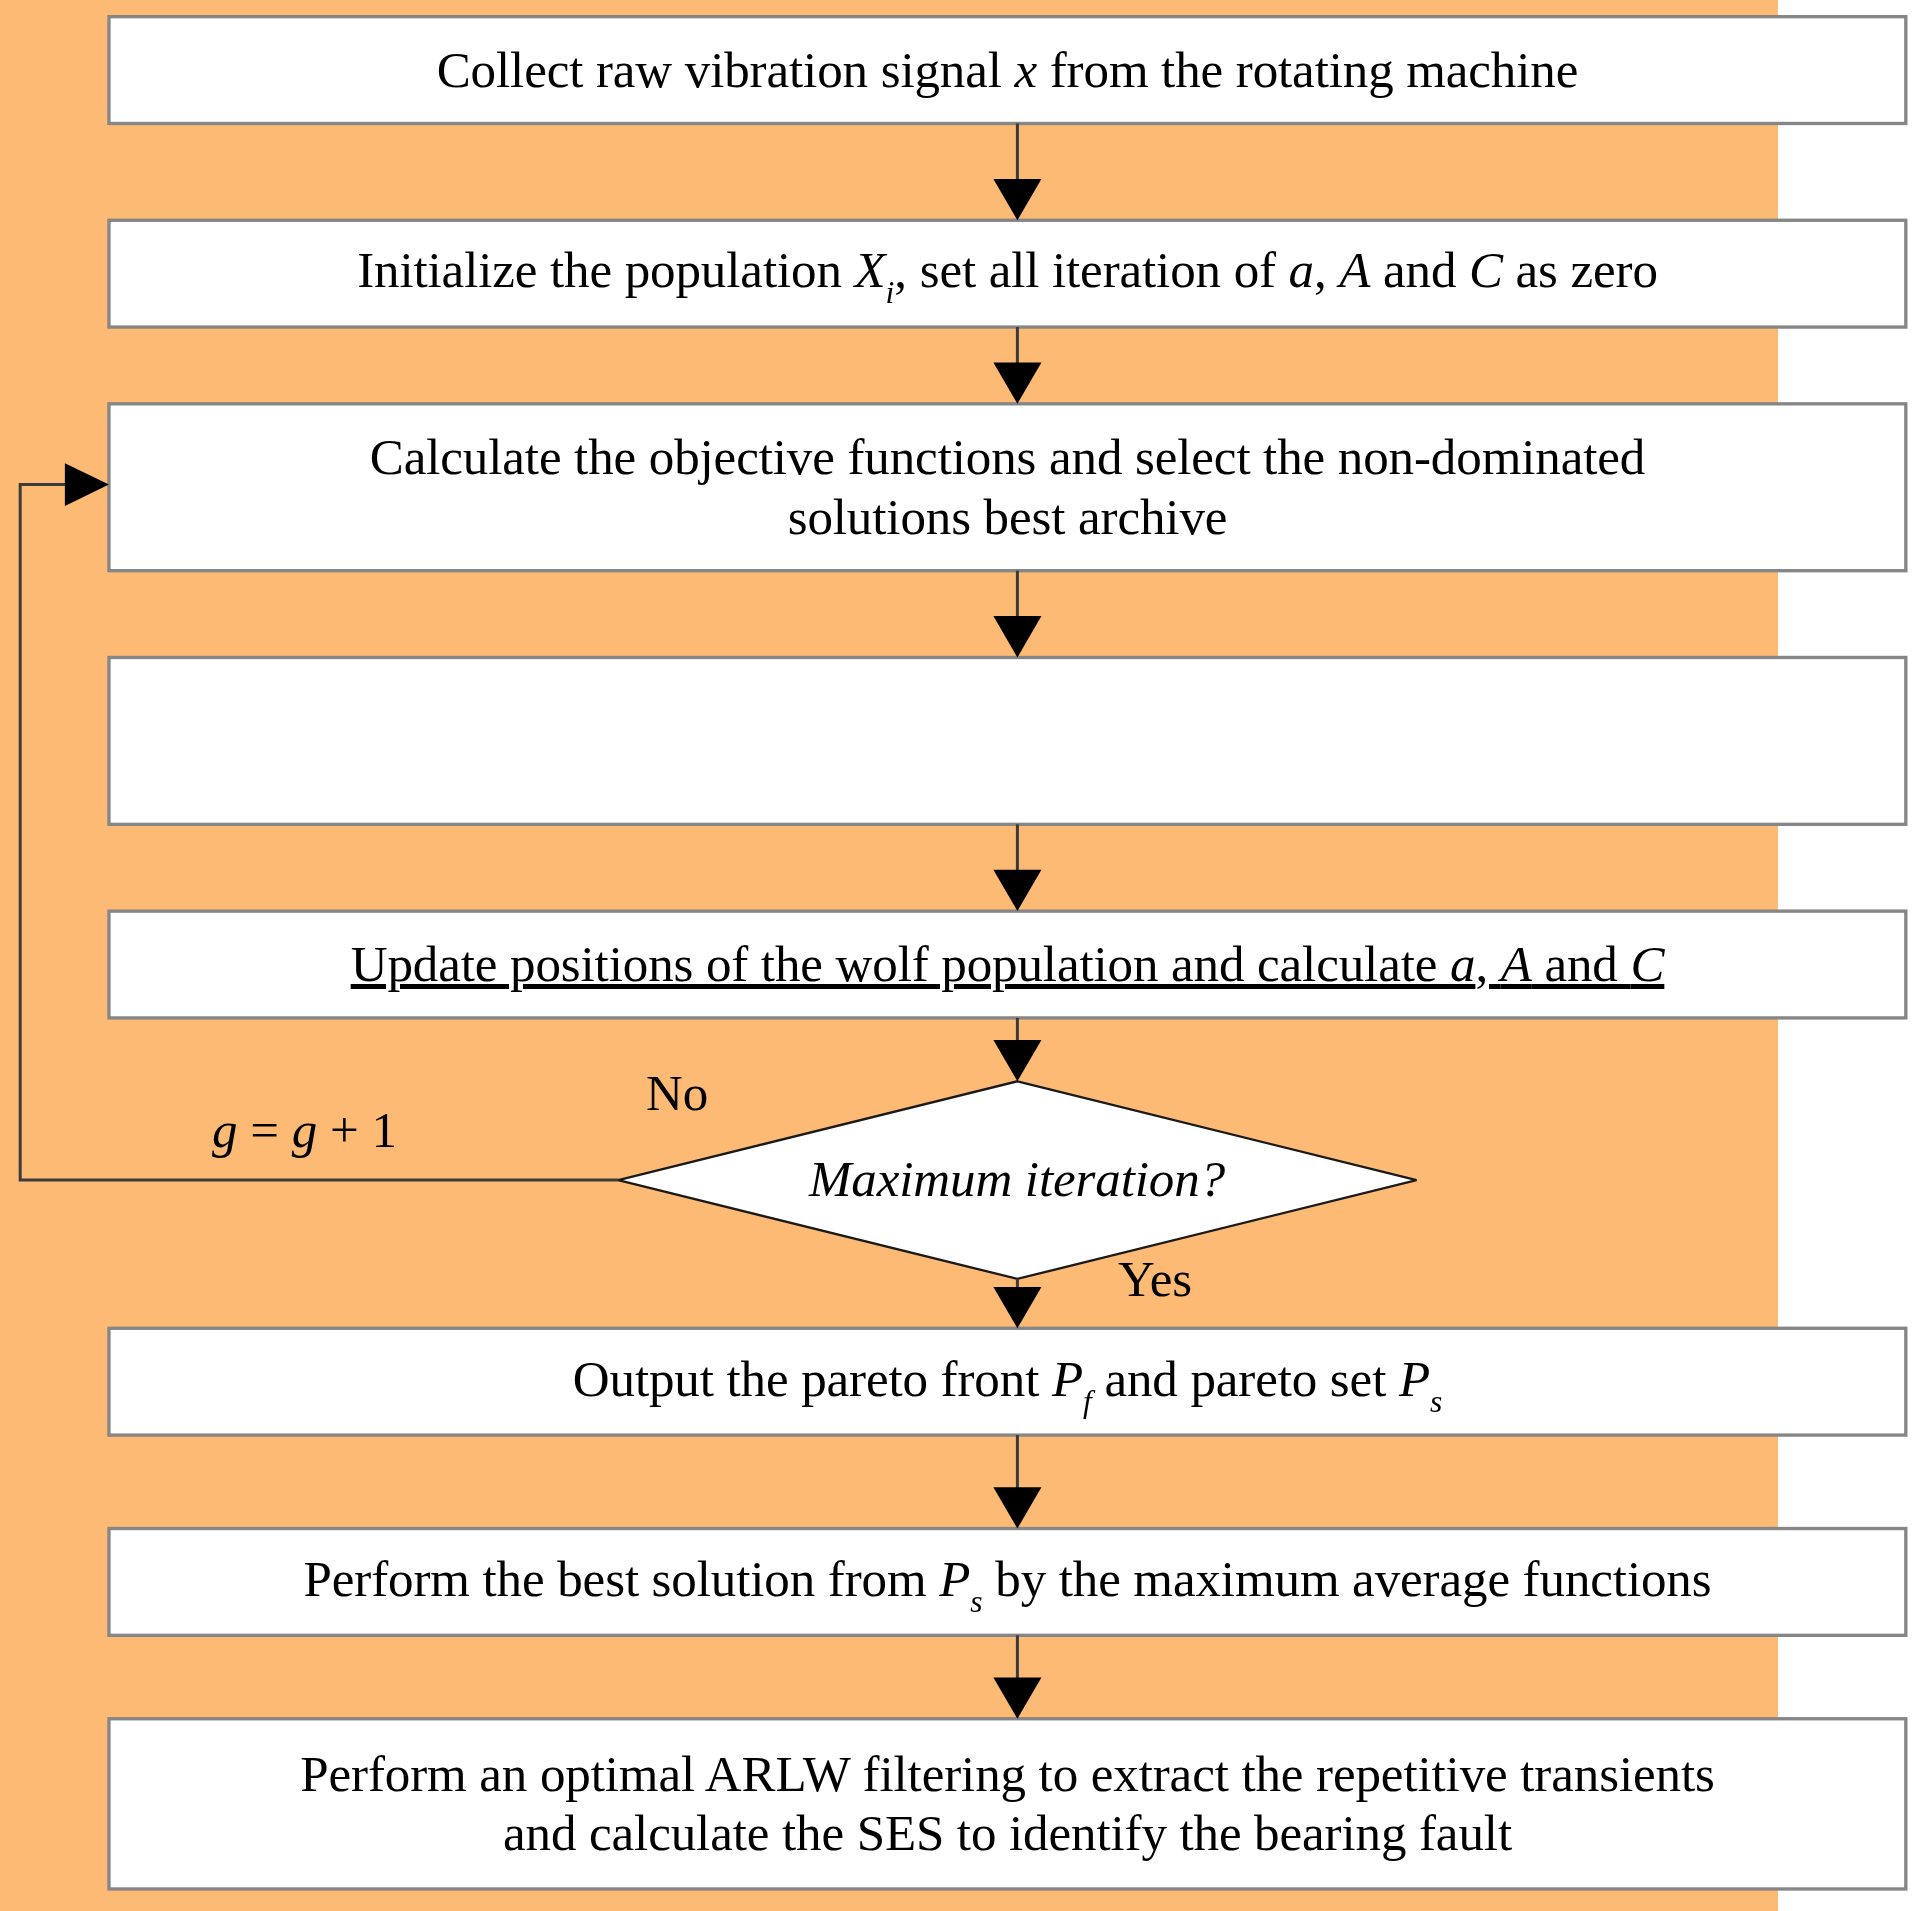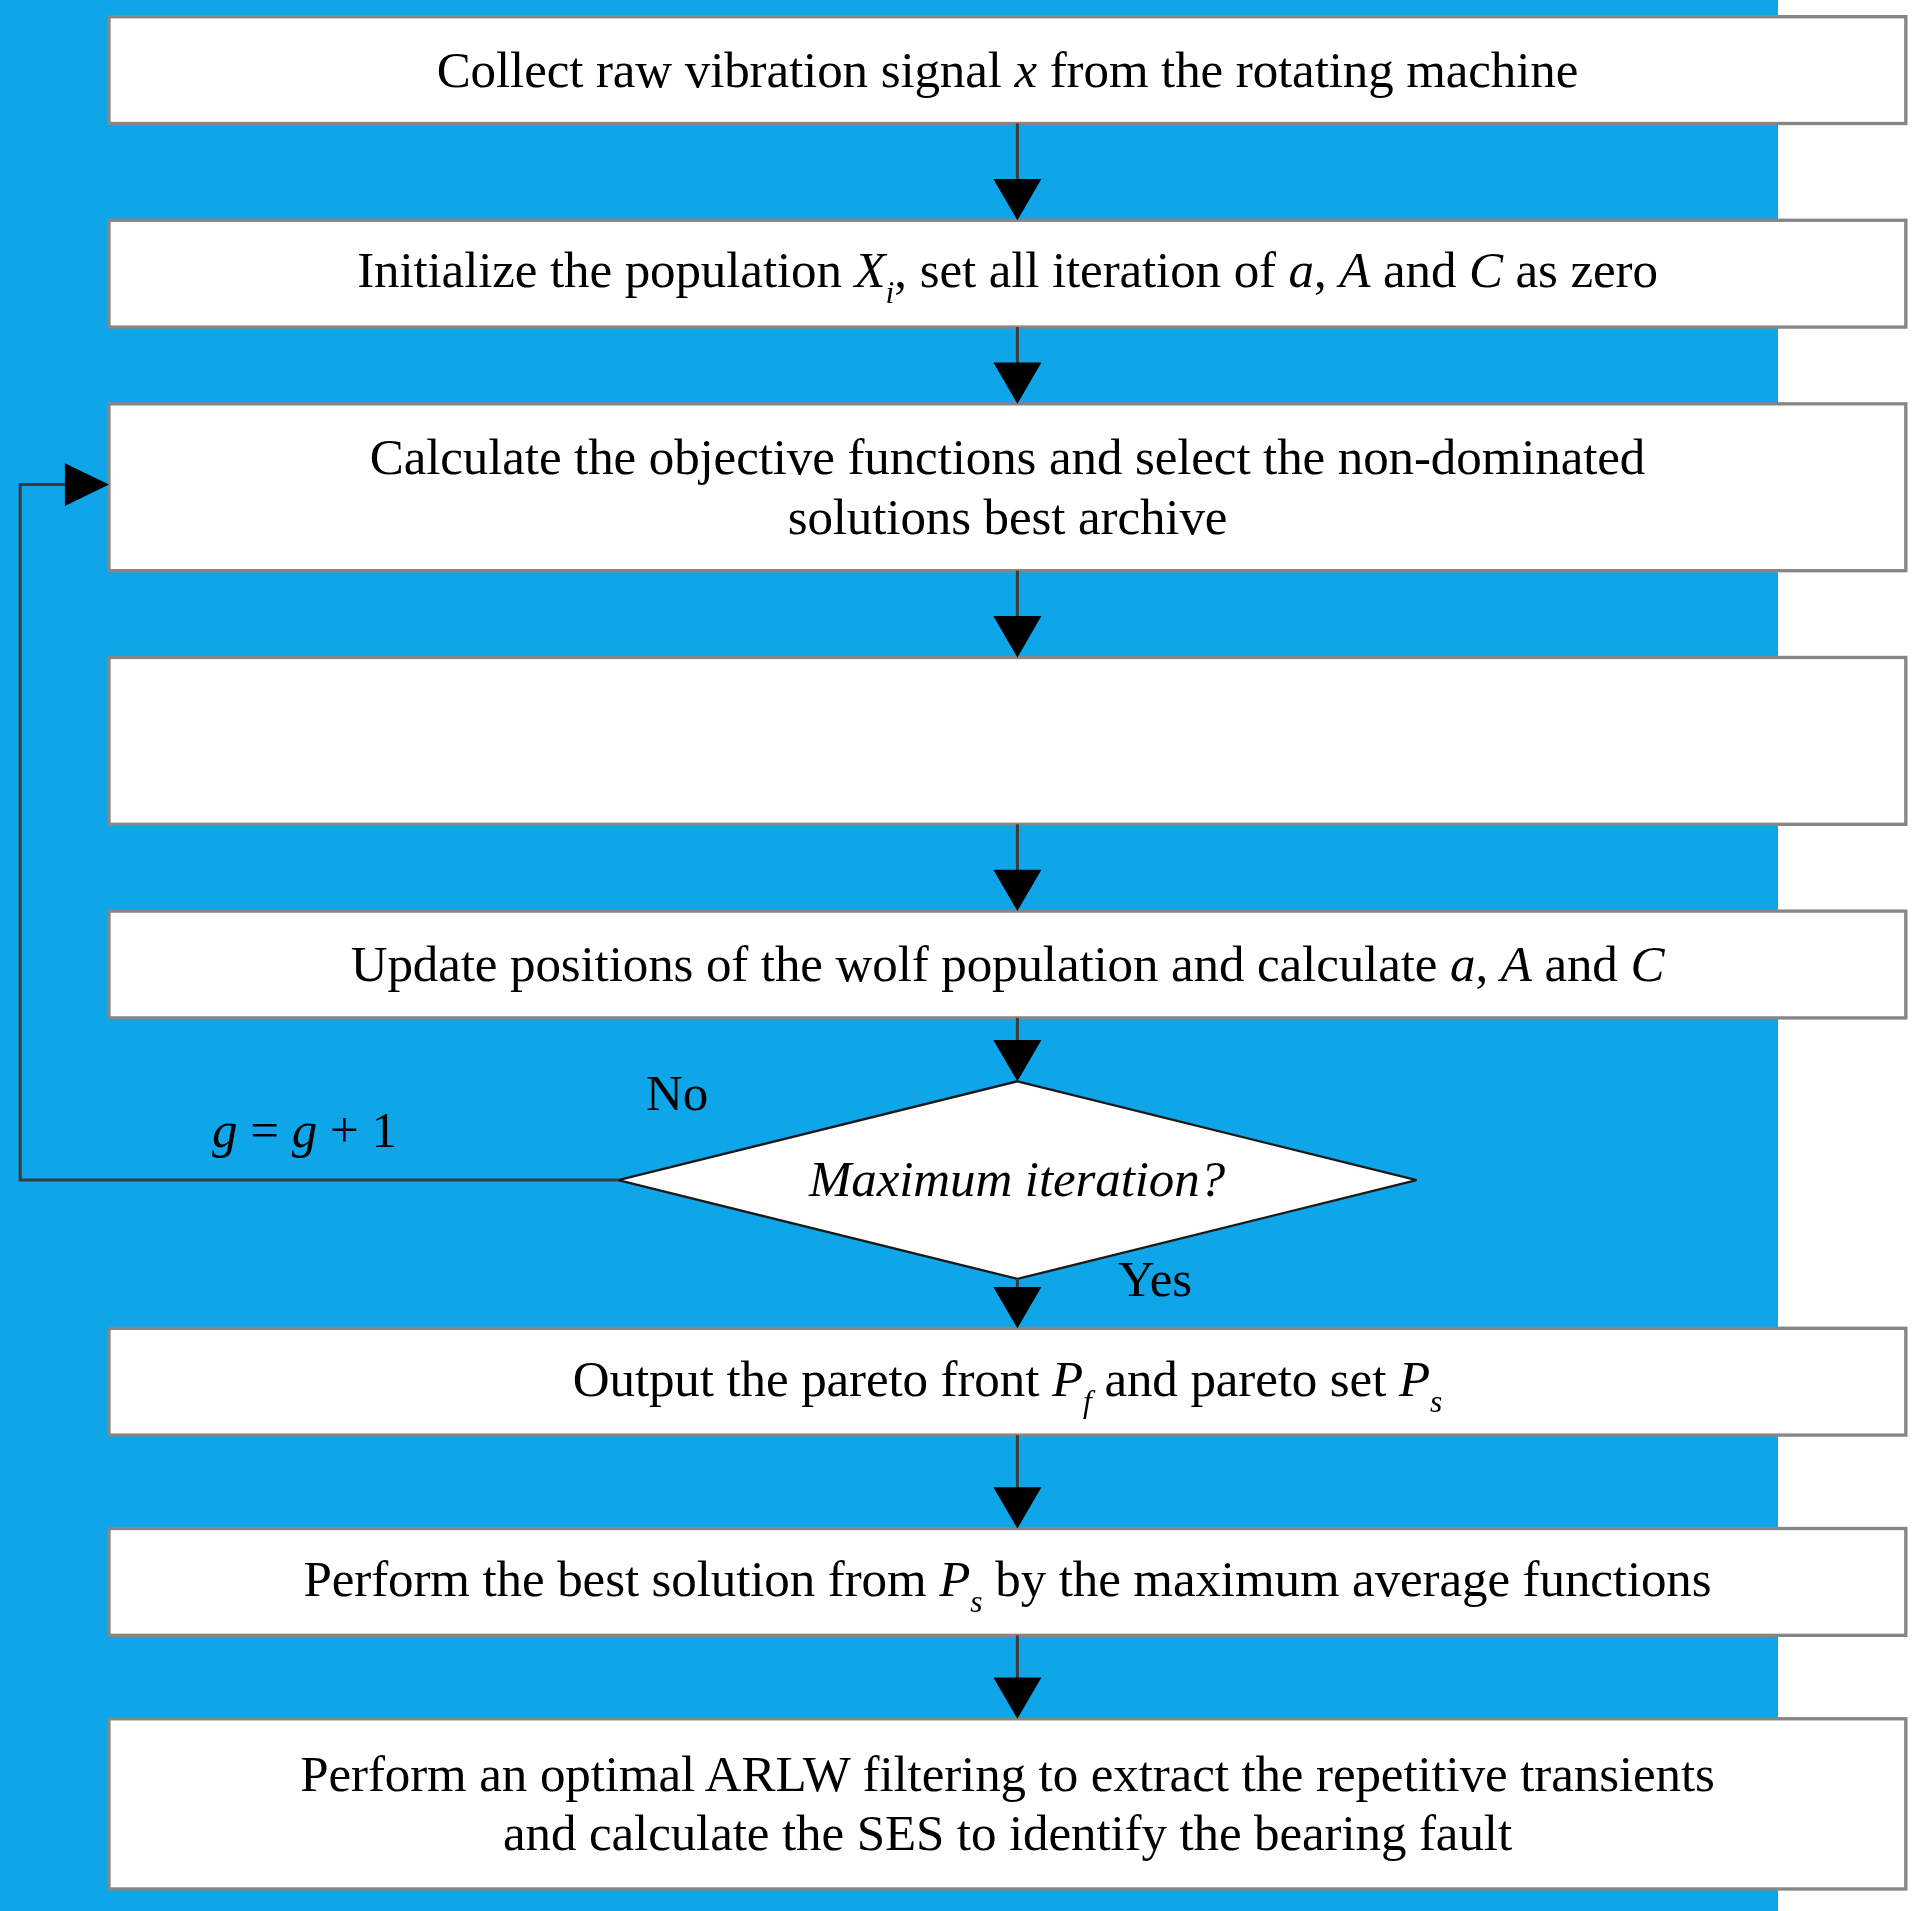--- a/index.html
+++ b/index.html
@@ -10,21 +10,21 @@
   body {
     width: 1926px;
     height: 1911px;
     font-family: "Liberation Serif", "DejaVu Serif", serif;
     overflow: hidden;
   }
   #chart-root {
     position: relative;
     width: 1778px;
     height: 1911px;
-    background: #0ea5e9;
+    background: #fdba74;
   }
   svg.flow {
     position: absolute;
     inset: 0;
     width: 1926px;
     height: 1911px;
     display: block;
   }
   .box-rect {
     fill: #ffffff;
@@ -129,21 +129,21 @@
 
   <div class="node-text" style="left:109px; top:220px; width:1797px; height:107px;">
     <span><span>Initialize the population </span><i class="mv">X</i><span class="sub">i</span><span>, set all iteration of </span><i class="mv">a</i><span>, </span><i class="mv">A</i><span> and </span><i class="mv">C</i><span> as zero</span></span>
   </div>
 
   <div class="node-text" style="left:109px; top:404px; width:1797px; height:167px;">
     <span><span>Calculate the objective functions and select the non-dominated</span><br><span>solutions best archive</span></span>
   </div>
 
 
-  <div class="node-text" style="left:109px; top:911px; width:1797px; height:107px;">
+  <div class="node-text" style="left:109px; top:911px; width:1797px; height:107px;text-decoration:underline;">
     <span><span>Update positions of the wolf population and calculate </span><i class="mv">a</i><span>, </span><i class="mv">A</i><span> and </span><i class="mv">C</i></span>
   </div>
 
   <div class="node-text" style="left:618px; top:1128px; width:798px; height:104px;font-style:italic;">
     <span>Maximum iteration?</span>
   </div>
 
   <div class="node-text" style="left:109px; top:1329px; width:1797px; height:107px;">
     <span><span>Output the pareto front </span><i class="mv">P</i><span class="sub">f</span><span> and pareto set </span><i class="mv">P</i><span class="sub">s</span></span>
   </div>

